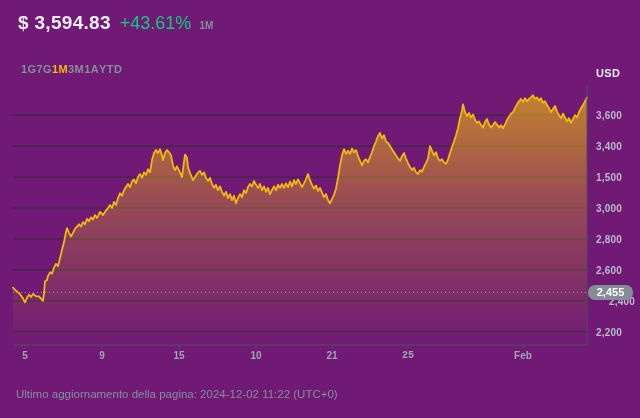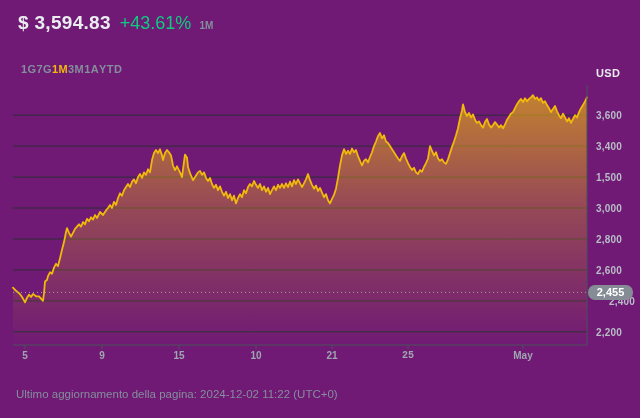--- a/index.html
+++ b/index.html
@@ -92,19 +92,19 @@
       <div class="y-label" style="top: 300.893px; margin-left: 13px;">2,400</div>
       <div class="y-label" style="top: 331.845px;">2,200</div>
     </div>
   <div id="x-labels">
       <div class="x-label" style="left: 25px;">5</div>
       <div class="x-label" style="left: 102px;">9</div>
       <div class="x-label" style="left: 179px;">15</div>
       <div class="x-label" style="left: 256px;">10</div>
       <div class="x-label" style="left: 332px;">21</div>
       <div class="x-label" style="left: 408px; font-family: Liberation Mono, monospace;">25</div>
-      <div class="x-label" style="left: 523px;">May</div>
+      <div class="x-label" style="left: 523px;">Feb</div>
     </div>
 
   <div class="open-badge" id="open-badge" style="top: 284.881px;">2,455</div>
 
   <div class="footer">Ultimo aggiornamento della pagina: 2024-12-02 11:22 (UTC+0)</div>
 </div>
 
 </body></html>

